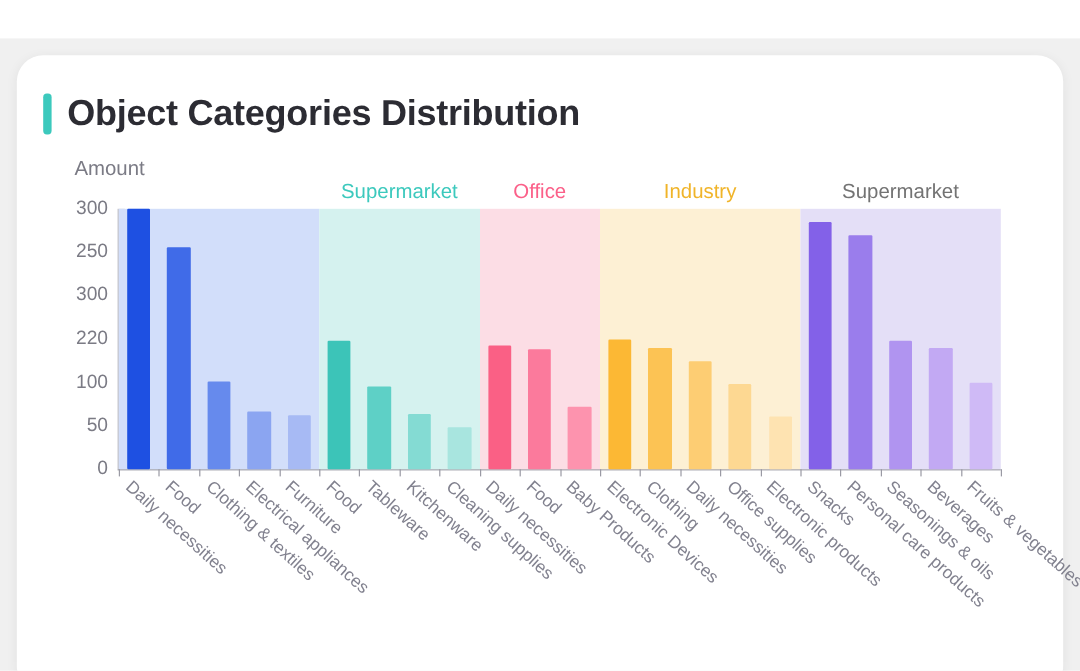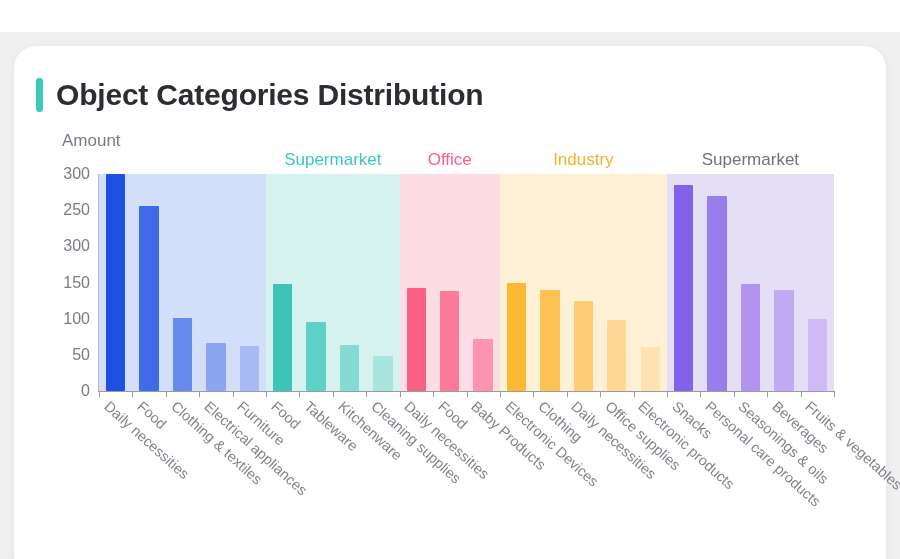--- a/index.html
+++ b/index.html
@@ -160,21 +160,21 @@
     <div class="plot">
       <div class="yaxis-line"></div>
       <div class="xaxis-line"></div>
       <div id="yticks">
           <div class="ytick" style="top: 0px;">300</div>
           <div class="ytick-mark" style="top: 0px;"></div>
           <div class="ytick" style="top: 36.1667px;">250</div>
           <div class="ytick-mark" style="top: 36.1667px;"></div>
           <div class="ytick" style="top: 72.3333px;">300</div>
           <div class="ytick-mark" style="top: 72.3333px;"></div>
-          <div class="ytick" style="top: 108.5px;">150</div>
+          <div class="ytick" style="top: 108.5px;">220</div>
           <div class="ytick-mark" style="top: 108.5px;"></div>
           <div class="ytick" style="top: 144.667px;">100</div>
           <div class="ytick-mark" style="top: 144.667px;"></div>
           <div class="ytick" style="top: 180.833px;">50</div>
           <div class="ytick-mark" style="top: 180.833px;"></div>
           <div class="ytick" style="top: 217px;">0</div>
         </div>
       <div class="groups" id="groups">
           <div class="group" style="width: 167.045px; background: rgb(210, 222, 250);">
             <div class="bar-slot">

